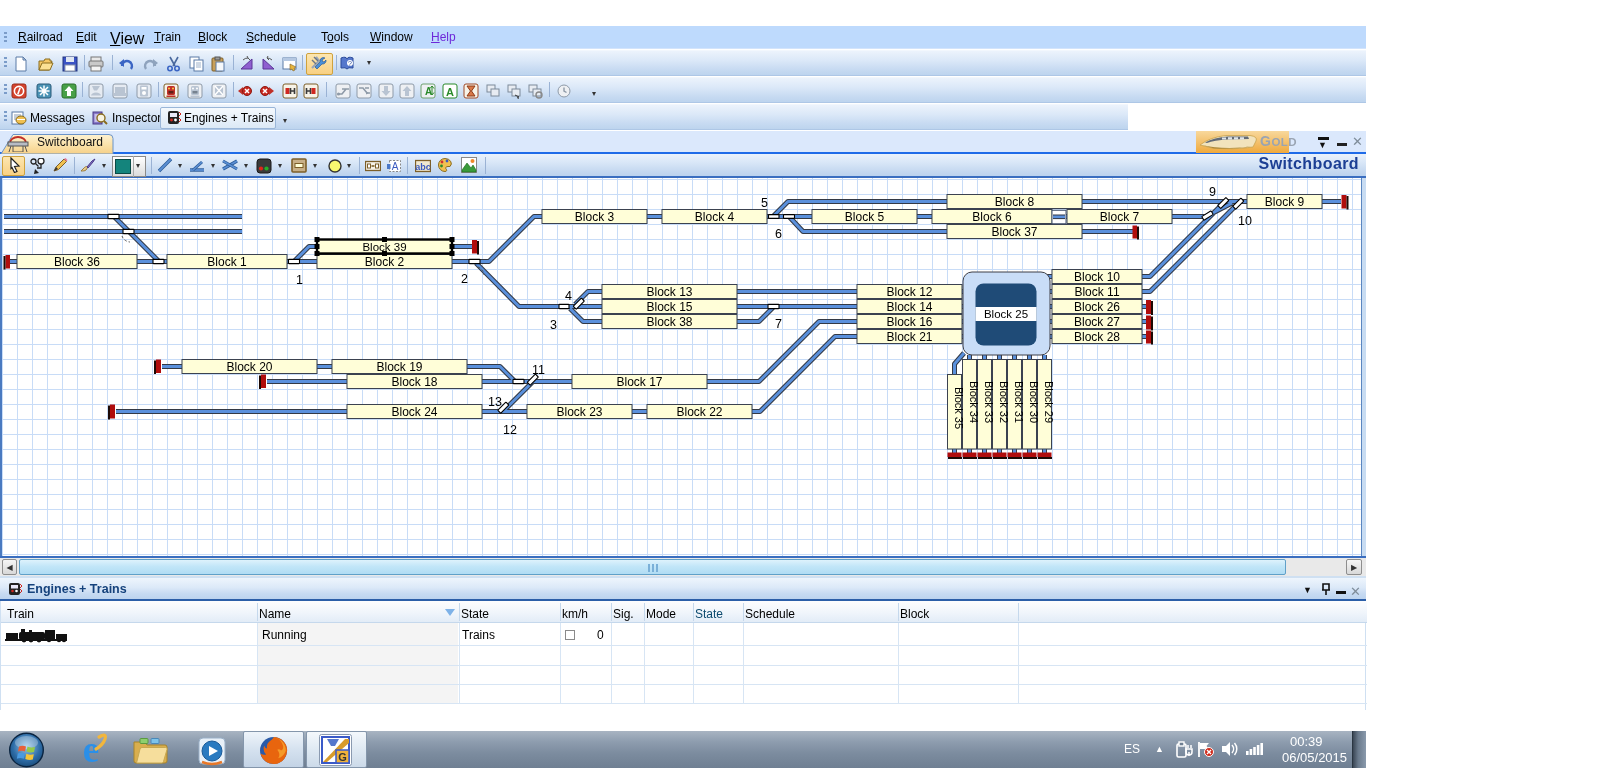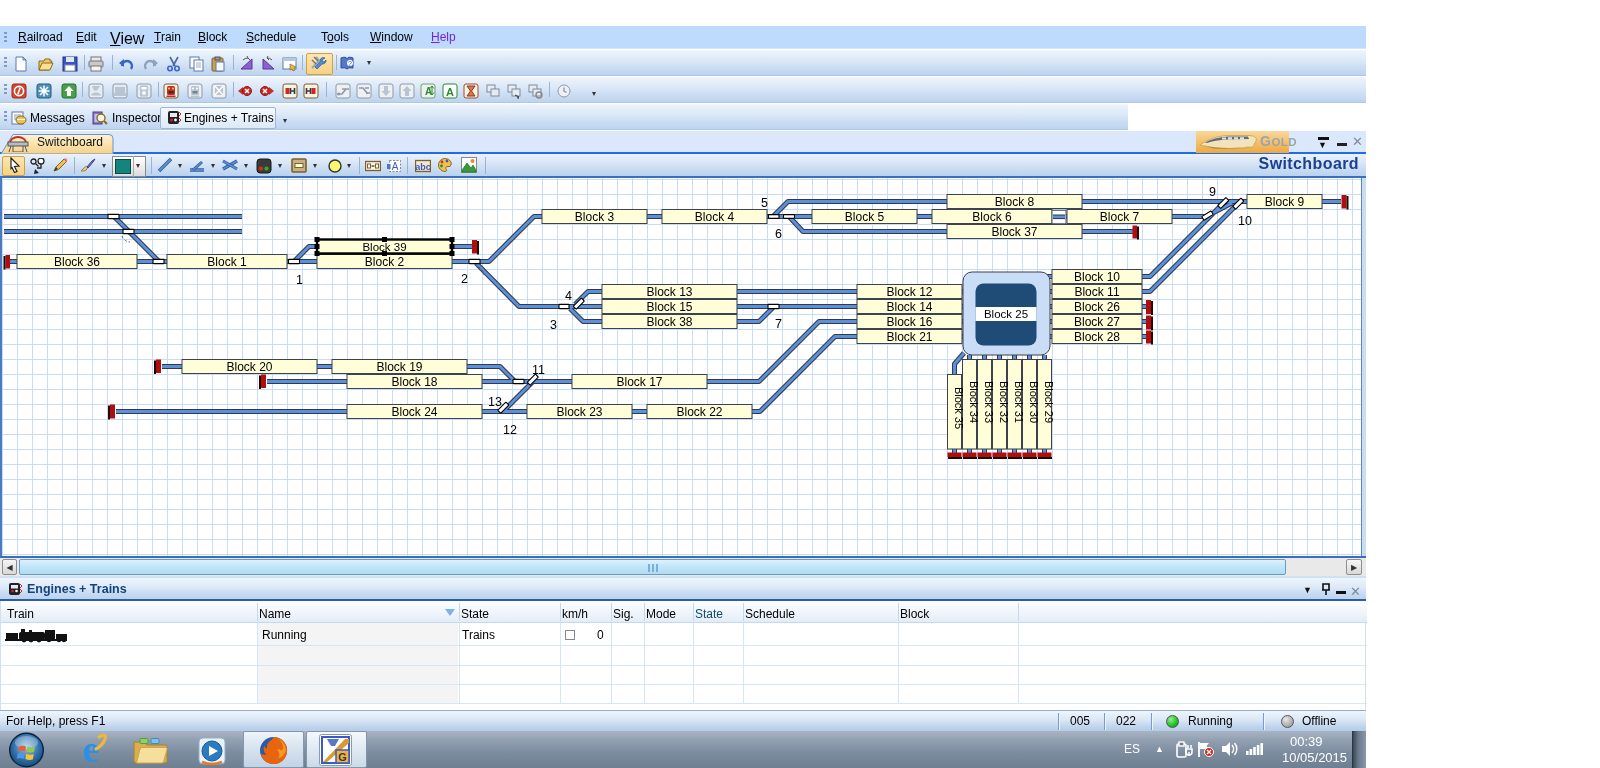--- a/index.html
+++ b/index.html
@@ -628,37 +628,20 @@
         <circle cx="35" cy="11" r="2.4" fill="#111"></circle>
         <circle cx="45" cy="11" r="2.2" fill="#111"></circle>
         <circle cx="55" cy="11" r="2.2" fill="#111"></circle>
         <circle cx="60" cy="11" r="2.2" fill="#111"></circle>
       </svg>
 <div class="abs" style="left:261px;top:27px;font-size:12px;color:#000">Running</div>
 <div class="abs" style="left:461px;top:27px;font-size:12px;color:#000">Trains</div>
 <div class="abs" style="left:564px;top:29px;width:10px;height:10px;background:#fff;border:1px solid #8a8a8a"></div>
 <div class="abs" style="left:596px;top:27px;font-size:12px;color:#000">0</div>
 </div>
-<div class="abs" style="left:0;top:710px;width:1366px;height:21px;background:linear-gradient(#eff5fc,#dae7f6 45%,#c2d6ec 75%,#b4cce8);border-top:1px solid #8fb0d8">
-<div class="abs" style="left:6px;top:3px;font-size:12px;color:#000">For Help, press F1</div>
-<div class="abs" style="left:1058px;top:2px;width:1px;height:17px;background:#7a9cc4"></div>
-<div class="abs" style="left:1059px;top:2px;width:1px;height:17px;background:#eef4fb"></div>
-<div class="abs" style="left:1104px;top:2px;width:1px;height:17px;background:#7a9cc4"></div>
-<div class="abs" style="left:1105px;top:2px;width:1px;height:17px;background:#eef4fb"></div>
-<div class="abs" style="left:1151px;top:2px;width:1px;height:17px;background:#7a9cc4"></div>
-<div class="abs" style="left:1152px;top:2px;width:1px;height:17px;background:#eef4fb"></div>
-<div class="abs" style="left:1263px;top:2px;width:1px;height:17px;background:#7a9cc4"></div>
-<div class="abs" style="left:1264px;top:2px;width:1px;height:17px;background:#eef4fb"></div>
-<div class="abs" style="left:1070px;top:3px;font-size:12px;color:#000">005</div>
-<div class="abs" style="left:1116px;top:3px;font-size:12px;color:#000">022</div>
-<div class="abs" style="left:1166px;top:4px;width:13px;height:13px;border-radius:50%;background:radial-gradient(circle at 35% 30%,#8ef08e,#22c022 60%,#0e8a0e);border:1px solid #555"></div>
-<div class="abs" style="left:1188px;top:3px;font-size:12px;color:#000">Running</div>
-<div class="abs" style="left:1281px;top:4px;width:13px;height:13px;border-radius:50%;background:radial-gradient(circle at 35% 30%,#e8e8e8,#b0b0b0 60%,#8a8a8a);border:1px solid #555"></div>
-<div class="abs" style="left:1302px;top:3px;font-size:12px;color:#000">Offline</div>
-</div>
 <div class="abs" style="left:0;top:731px;width:1366px;height:37px;background:linear-gradient(#a8b4c2,#8d9cae 30%,#7c8c9f 60%,#6f7f92)">
 <svg class="abs" style="left:8px;top:1px" width="37" height="36" viewBox="0 0 37 36">
         <defs>
           <radialGradient id="orb" cx="0.5" cy="0.4" r="0.72">
             <stop offset="0" stop-color="#9cc8e8"></stop>
             <stop offset="0.55" stop-color="#2e6da8"></stop>
             <stop offset="1" stop-color="#103a62"></stop>
           </radialGradient>
         </defs>
         <circle cx="18.5" cy="18" r="16.8" fill="url(#orb)" stroke="#0a2440" stroke-width="1.4"></circle>
@@ -719,15 +702,15 @@
         <path d="M11,4 a6,6 0 0 1 0,8 M13.5,2 a9,9 0 0 1 0,12" stroke="#fff" stroke-width="1.5" fill="none"></path>
       </svg>
 <svg class="abs" style="left:1245px;top:11px" width="18" height="14" viewBox="0 0 18 14">
         <rect x="1" y="9" width="2.6" height="4" fill="#fff"></rect>
         <rect x="4.6" y="7" width="2.6" height="6" fill="#fff"></rect>
         <rect x="8.2" y="5" width="2.6" height="8" fill="#fff"></rect>
         <rect x="11.8" y="3" width="2.6" height="10" fill="#fff"></rect>
         <rect x="15.4" y="1" width="2.6" height="12" fill="#fff"></rect>
       </svg>
 <div class="abs" style="left:1290px;top:3px;font-size:13px;color:#fff">00:39</div>
-<div class="abs" style="left:1282px;top:19px;font-size:13px;color:#fff">10/05/2015</div>
+<div class="abs" style="left:1282px;top:19px;font-size:13px;color:#fff">06/05/2015</div>
 <div class="abs" style="left:1352px;top:0;width:14px;height:37px;background:linear-gradient(to right,#3a4654,#6a7a8c 40%,#8a9aac);border-left:1px solid #2a3642"></div>
 </div>
 </div>
 </body></html>

